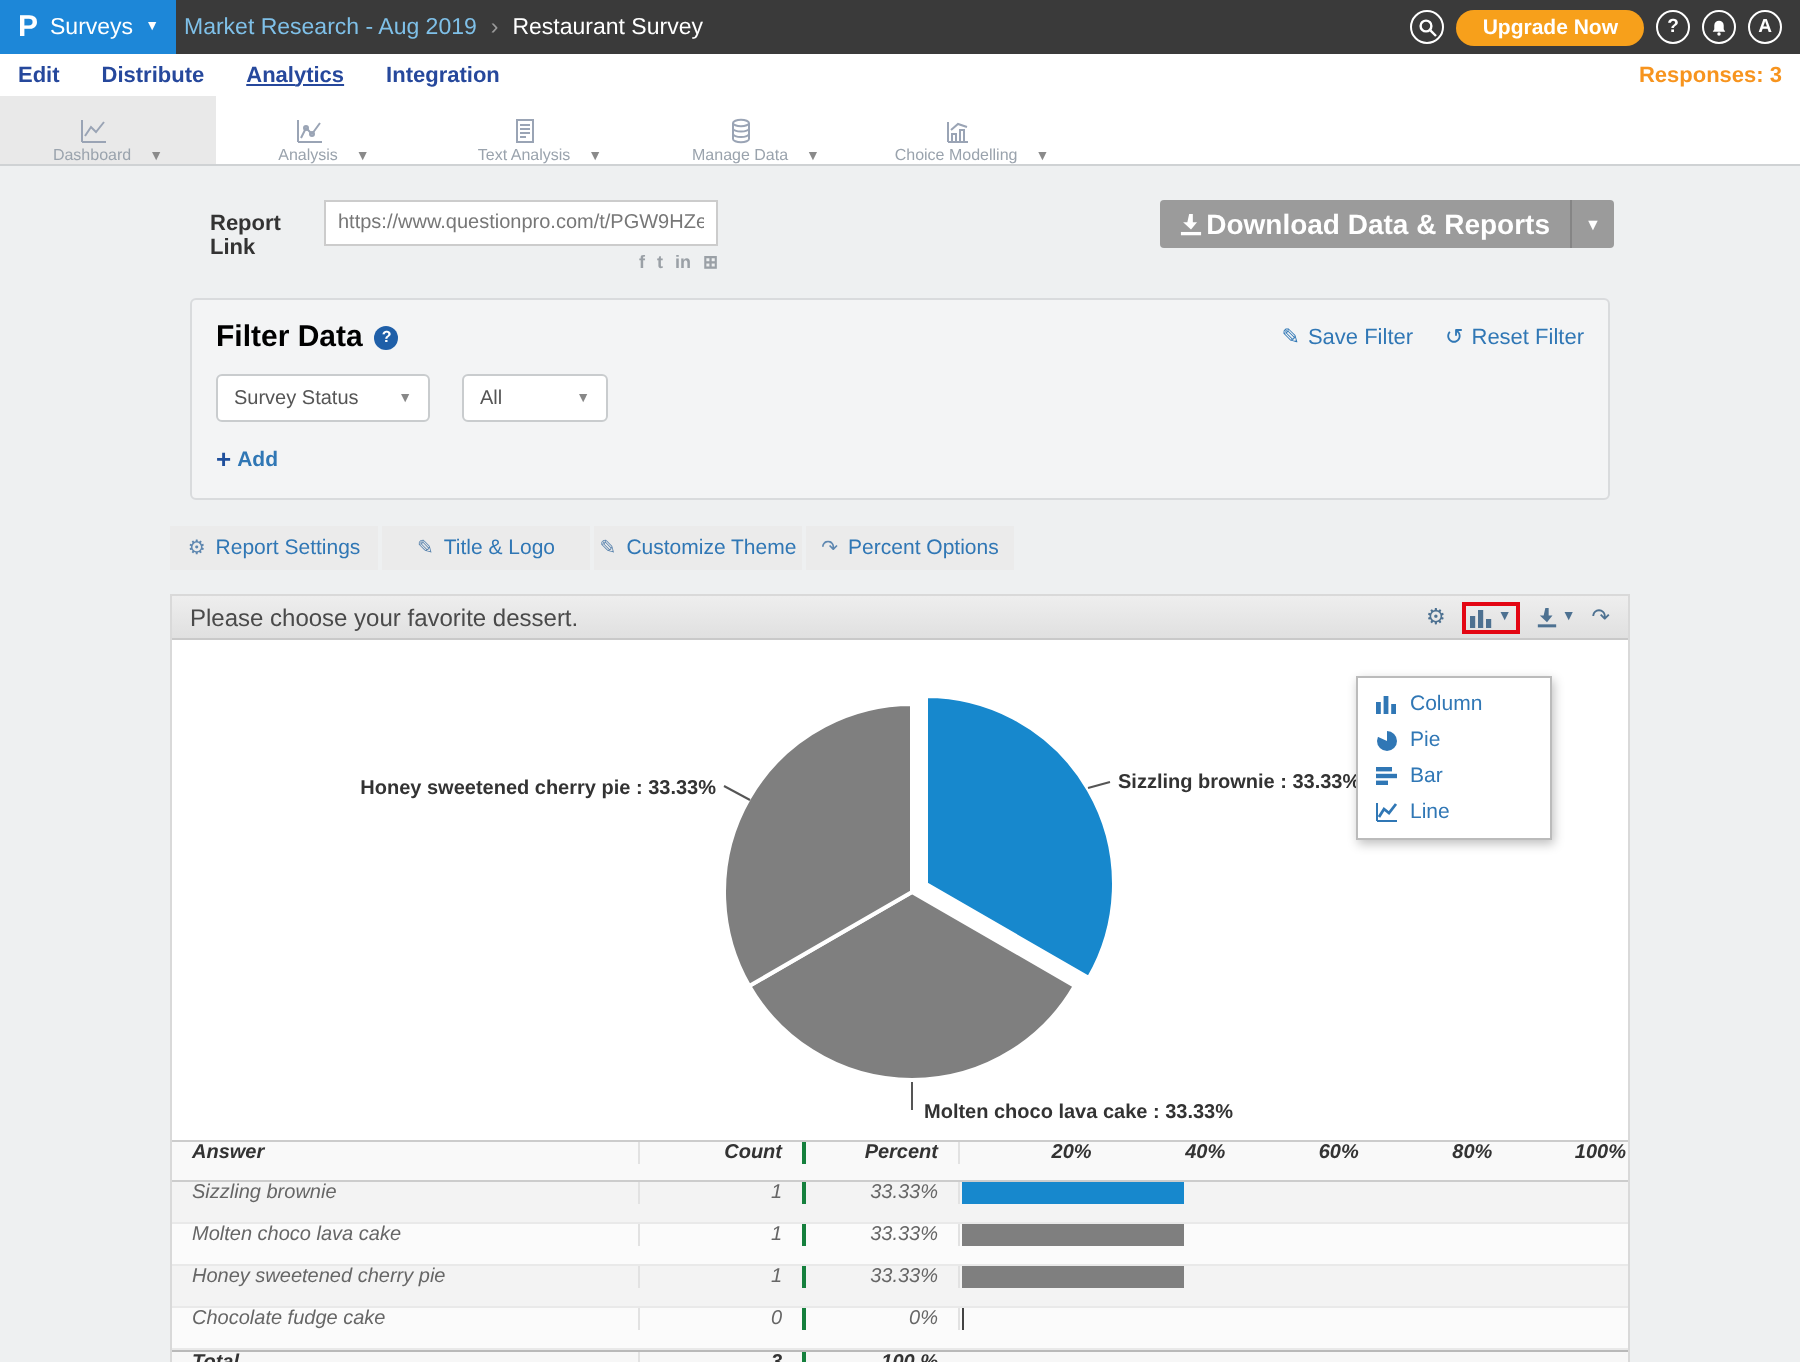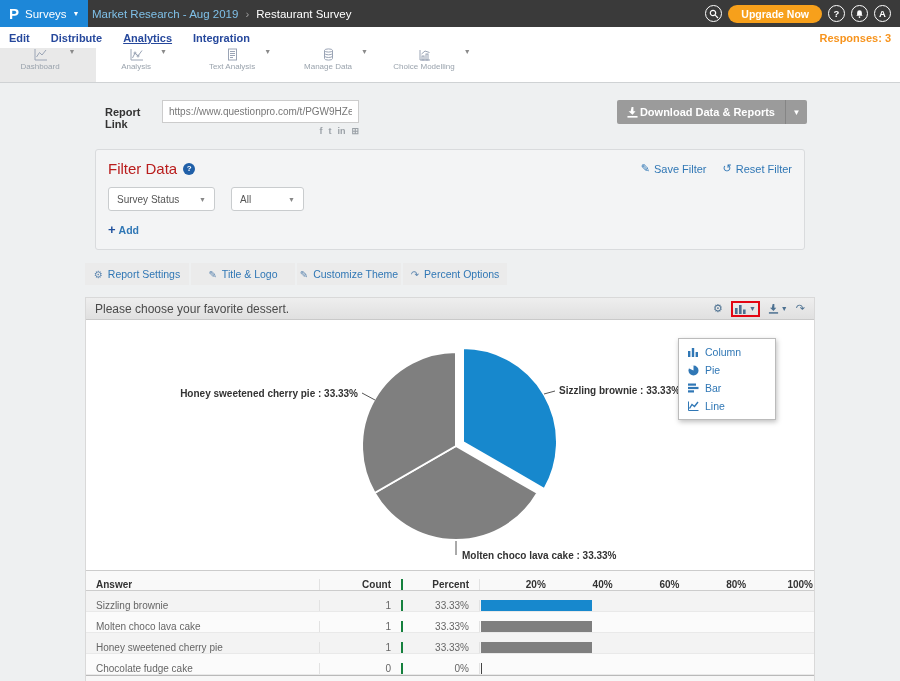--- a/index.html
+++ b/index.html
@@ -27,52 +27,52 @@
   
   .subnav { height:21px; display:flex; align-items:center; padding:0 9px; gap:21px;
     background:#fff; font-size:11px; font-weight:bold; color:#26489c; }
   .nav-item { cursor:pointer; }
   .nav-item.active { text-decoration:underline; }
   .subnav .spacer { flex:1; }
   .responses { color:#f7941e; font-size:11px; }
 
   
   .toolbar { height:35px; background:#fff; border-bottom:1px solid #cfd2d4; display:flex; }
-  .tool-item { width:96px; display:flex; align-items:flex-start; justify-content:center; cursor:pointer; }
+  .tool-item { width:108px; display:flex; align-items:flex-end; justify-content:center; cursor:pointer; }
   .tool-item.active { background:#e9e9e9; }
   .tool-main { display:flex; flex-direction:column; align-items:center; }
   .tool-label { font-size:8px; color:#9aa3ad; margin-top:1px; }
   .tool-caret { color:#8a8a8a; font-size:7px; margin-left:9px; }
   .ticon { stroke:#9aa4b5; fill:none; stroke-width:1; }
 
   
   .main { position:absolute; top:83px; left:0; right:0; bottom:0; background:#eef0f1; }
   .container { width:730px; margin:0 auto; position:relative; }
 
   .report-row { padding-top:17px; display:flex; }
   .report-label { font-size:11px; font-weight:bold; color:#333; margin-left:20px;
     margin-top:6px; width:57px; }
   .report-input-wrap { display:flex; flex-direction:column; }
   .report-input { width:197px; height:23px; border:1px solid #ccc; font-size:10px;
     color:#777; padding:0 6px; background:#fff; font-family:"Liberation Sans",sans-serif; }
   .socials { display:flex; gap:6px; justify-content:flex-end; margin-top:3px;
     color:#9aa0a6; font-size:9px; font-weight:bold; }
   .socials span { cursor:pointer; }
   .download-group { margin-left:auto; margin-right:8px; display:flex; height:24px; cursor:pointer; }
-  .download-btn { background:#9b9b9b; color:#fff; font-size:11px; font-weight:bold;
+  .download-btn { background:#9b9b9b; color:#fff; font-size:14px; font-weight:bold;
     display:flex; align-items:center; gap:2px; padding:0 10px; border-radius:2px 0 0 2px; }
   .download-caret { background:#9b9b9b; border-left:1px solid #858585; width:22px;
     display:flex; align-items:center; justify-content:center; color:#fff;
     border-radius:0 2px 2px 0; font-size:8px; }
 
   
   .filter-panel { margin:13px 10px 0; background:#f3f4f5; border:1px solid #d9dbdd;
     border-radius:3px; padding:10px 12px 12px; }
   .filter-head { display:flex; align-items:center; }
-  .filter-title { font-size:15px; font-weight:normal; color:#b91c1c; }
+  .filter-title { font-size:15px; font-weight:bold; color:#000000; }
   .help-circle { width:12px; height:12px; border-radius:50%; background:#1f5fa8; color:#fff;
     font-size:8px; font-weight:bold; display:flex; align-items:center; justify-content:center;
     margin-left:6px; cursor:pointer; }
   .filter-links { margin-left:auto; display:flex; gap:16px; font-size:11px; color:#3077b5; }
   .filter-link { display:flex; align-items:center; gap:4px; cursor:pointer; }
   .filter-selects { margin-top:10px; display:flex; gap:16px; }
   .select { background:#fff; border:1px solid #c9ccce; border-radius:3px; height:24px;
     display:flex; align-items:center; font-size:10px; color:#555; padding:0 8px; cursor:pointer; }
   .select .sm-caret { margin-left:auto; color:#888; }
   .select.field { width:107px; }
@@ -99,21 +99,21 @@
   .chart-menu { position:absolute; top:40px; right:38px; width:98px; background:#fff;
     border:1px solid #bbb; box-shadow:1px 2px 5px rgba(0,0,0,.25); z-index:5; padding:4px 0; }
   .menu-item { display:flex; align-items:center; gap:6px; padding:3px 9px; font-size:10.5px;
     color:#3077b5; cursor:pointer; }
 
   .pie-svg { display:block; }
   .pie-label { font-size:10px; font-weight:bold; fill:#333; }
   .leader { stroke:#555; stroke-width:1; fill:none; }
 
   
-  .t-header, .t-row, .t-total { display:flex; height:21px; align-items:flex-end; font-size:10px; }
+  .t-header, .t-row, .t-total { display:flex; height:21px; align-items:flex-start; font-size:10px;font-style:italic; }
   .t-header { border-top:1px solid #ccc; border-bottom:1px solid #ccc; background:#f9f9f9;
     font-weight:bold; color:#333; }
   .t-row { border-bottom:1px solid #e9e9e9; color:#666; }
   .t-row:nth-child(odd) { background:#fbfbfb; }
   .t-row:nth-child(even) { background:#f3f3f3; }
   .t-total { border-top:1px solid #b9b9b9; background:#f7f7f7; font-weight:bold; color:#333; }
   .c-answer { width:233px; display:flex; align-items:center; padding-left:10px; }
   .c-count { width:82px; display:flex; align-items:center; justify-content:flex-end;
     padding-right:10px; border-left:1px solid #e2e2e2; }
   .c-percent { width:78px; display:flex; align-items:center; justify-content:flex-end;

